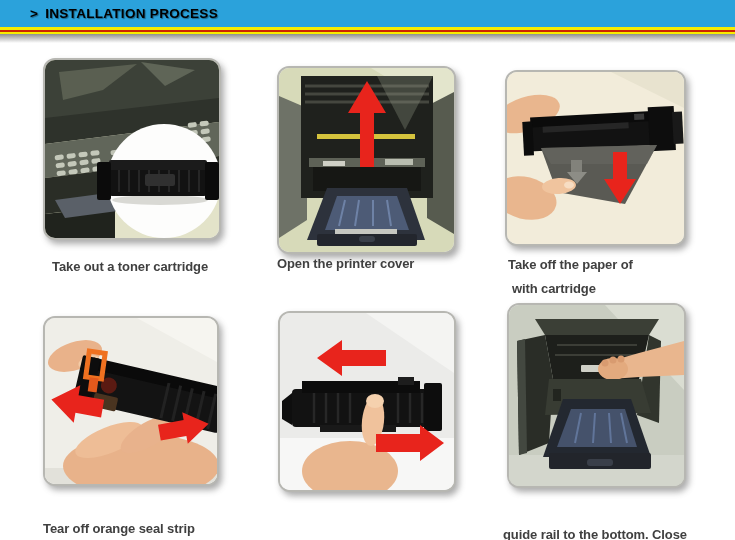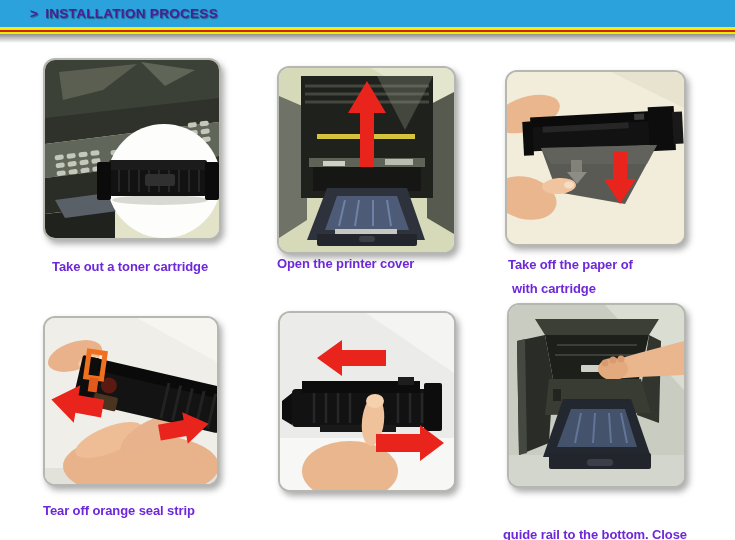--- a/index.html
+++ b/index.html
@@ -1,30 +1,30 @@
 <!DOCTYPE html>
 <html><head>
 <meta charset="utf-8">
 <style>
   html,body{margin:0;padding:0;background:#ffffff;}
   .page{position:relative;width:735px;height:540px;overflow:hidden;background:#ffffff;
         font-family:"Liberation Sans",sans-serif;}
   .topbar{position:absolute;left:0;top:0;width:735px;height:27px;background:#2ba2db;
           display:flex;align-items:center;}
-  .topbar-title{margin-left:30px;color:#4c1d95;font-weight:700;font-size:13.5px;
+  .topbar-title{margin-left:30px;color:#000000;font-weight:700;font-size:13.5px;
                 letter-spacing:.3px;text-shadow:1px 1px 1px rgba(0,0,0,.38);white-space:nowrap;}
   .topbar-title .marker{margin-right:7px;}
   .stripe-yellow{position:absolute;left:0;top:27px;width:735px;height:7px;background:#f8ec00;}
   .stripe-red{position:absolute;left:0;top:2.5px;width:735px;height:2px;background:#cc2400;}
   .stripe-shadow{position:absolute;left:0;top:34px;width:735px;height:9px;
                  background:linear-gradient(#8f8f8f,rgba(255,255,255,0));}
   .tile{position:absolute;margin:0;border:2px solid #b7b7b2;border-radius:12px;overflow:hidden;
         box-shadow:3px 4px 6px rgba(70,70,70,.45);background:#eee;}
   .tile svg{display:block;width:100%;height:100%;}
-  .caption{position:absolute;font-weight:700;font-size:13px;color:#6d28d9;
+  .caption{position:absolute;font-weight:700;font-size:13px;color:#404040;
            letter-spacing:-.1px;white-space:nowrap;}
 </style>
 </head>
 <body>
 
 <div class="page">
 
   <header class="topbar">
     <div class="topbar-title">
       <span class="marker">&gt;</span><span>INSTALLATION PROCESS</span>
@@ -210,16 +210,16 @@
       <path d="M72,108 L66,138 M86,108 L84,138 M100,108 L102,138 M112,108 L118,138" stroke="#61759a" stroke-width="2"></path>
       <rect x="40" y="148" width="102" height="16" rx="2" fill="#22252b"></rect>
       <rect x="78" y="154" width="26" height="7" rx="3" fill="#3a3f49"></rect>
     </svg>
   </figure>
 
   <div class="caption" style="left:52px;top:259px">Take out a toner cartridge</div>
   <div class="caption" style="left:277px;top:256px">Open the printer cover</div>
   <div class="caption" style="left:508px;top:257px">Take off the paper of</div>
   <div class="caption" style="left:512px;top:281px">with cartridge</div>
-  <div class="caption" style="left:43px;top:503px">Tear off orange seal strip</div>
+  <div class="caption" style="left:43px;top:521px">Tear off orange seal strip</div>
   <div class="caption" style="left:503px;top:527px">guide rail to the bottom. Close</div>
 
 </div>
 
 </body></html>

